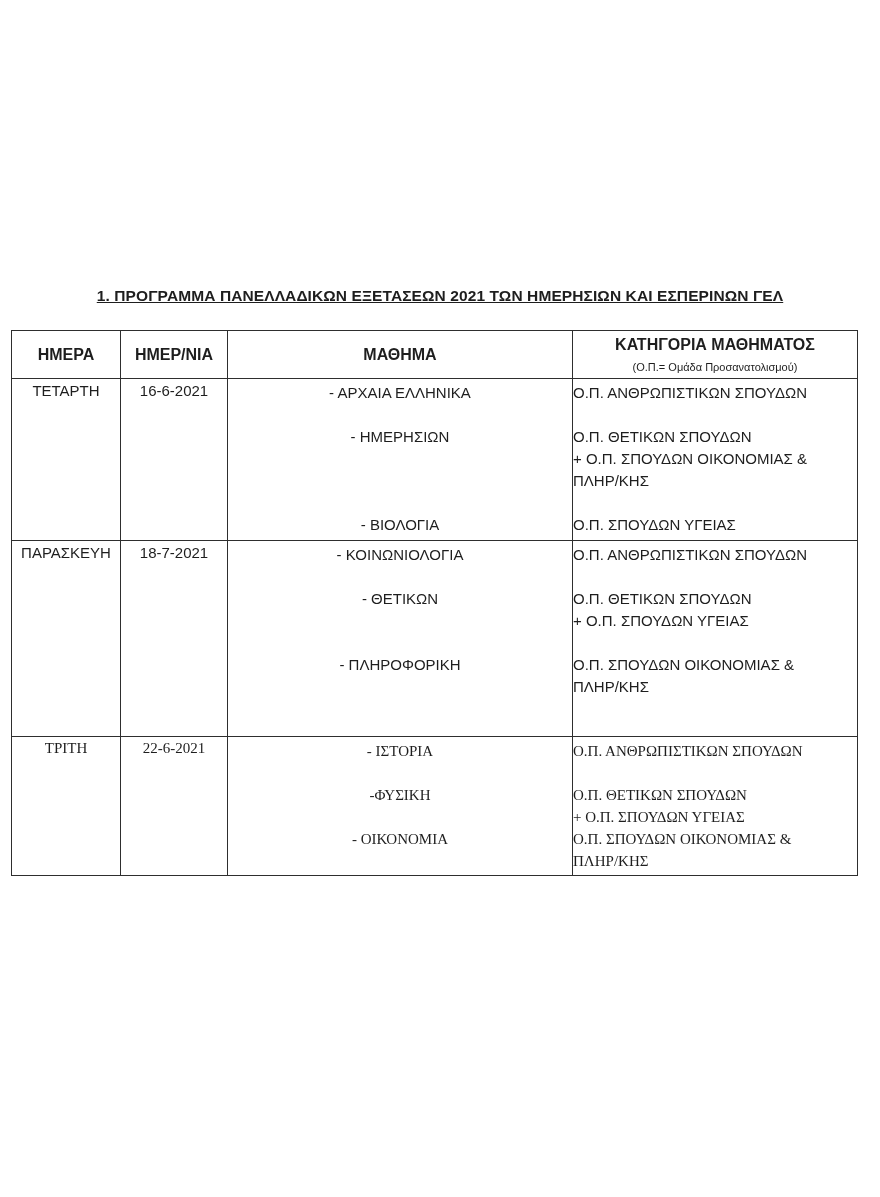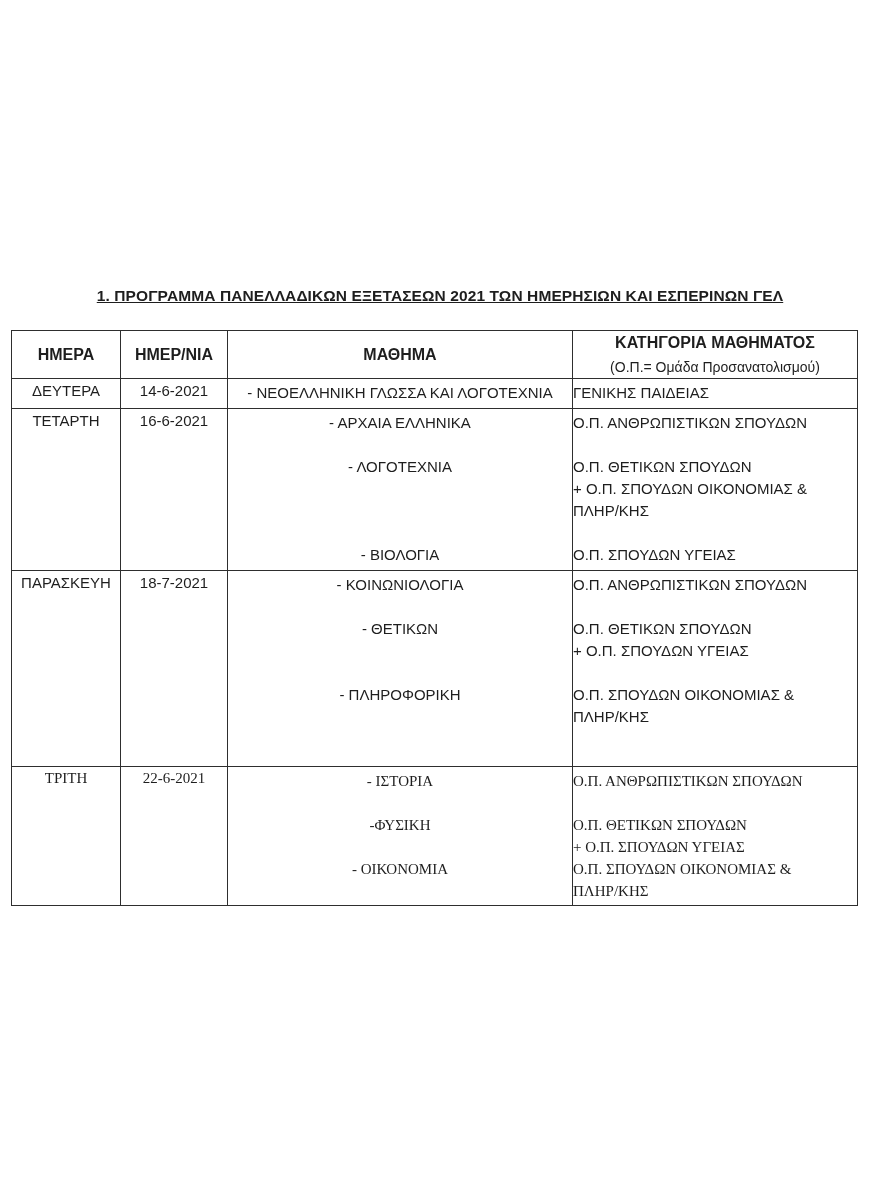--- a/index.html
+++ b/index.html
@@ -35,21 +35,21 @@
   }
   table.schedule th {
     font-weight: 700;
     font-size: 16px;
     vertical-align: middle;
     text-align: center;
     padding: 2px;
   }
   .hdr-note {
     font-weight: 400;
-    font-size: 14px;
+    font-size: 11px;
     margin-top: 7px;
   }
   table.schedule td {
     vertical-align: top;
     font-size: 15px;
     padding: 3px 0 0 0;
   }
   td.day, td.date { text-align: center; }
   td.subj { text-align: center; }
   td.cat  { text-align: left; padding-left: 8px; padding-right: 4px; }
@@ -79,37 +79,27 @@
         <th>ΗΜΕΡΑ</th>
         <th>ΗΜΕΡ/ΝΙΑ</th>
         <th>ΜΑΘΗΜΑ</th>
         <th>
           <div>ΚΑΤΗΓΟΡΙΑ ΜΑΘΗΜΑΤΟΣ</div>
           <div class="hdr-note">(Ο.Π.= Ομάδα Προσανατολισμού)</div>
         </th>
       </tr>
     </thead>
     <tbody>
-      <tr class="r1">
-        <td class="day">ΔΕΥΤΕΡΑ</td>
-        <td class="date">14-6-2021</td>
-        <td class="subj">
-            <div class="line">- ΝΕΟΕΛΛΗΝΙΚΗ ΓΛΩΣΣΑ ΚΑΙ ΛΟΓΟΤΕΧΝΙΑ</div>
-          </td>
-        <td class="cat">
-            <div class="line">ΓΕΝΙΚΗΣ ΠΑΙΔΕΙΑΣ</div>
-          </td>
-      </tr>
       <tr class="r2">
         <td class="day">ΤΕΤΑΡΤΗ</td>
         <td class="date">16-6-2021</td>
         <td class="subj">
             <div class="line">- ΑΡΧΑΙΑ ΕΛΛΗΝΙΚΑ</div>
             <div class="line"></div>
-            <div class="line">- ΛΟΓΟΤΕΧΝΙΑ</div>
+            <div class="line">- ΗΜΕΡΗΣΙΩΝ</div>
             <div class="line"></div>
             <div class="line"></div>
             <div class="line"></div>
             <div class="line">- ΒΙΟΛΟΓΙΑ</div>
           </td>
         <td class="cat">
             <div class="line">Ο.Π. ΑΝΘΡΩΠΙΣΤΙΚΩΝ ΣΠΟΥΔΩΝ</div>
             <div class="line"></div>
             <div class="line">Ο.Π. ΘΕΤΙΚΩΝ ΣΠΟΥΔΩΝ</div>
             <div class="line">+ Ο.Π. ΣΠΟΥΔΩΝ ΟΙΚΟΝΟΜΙΑΣ &amp;</div>

